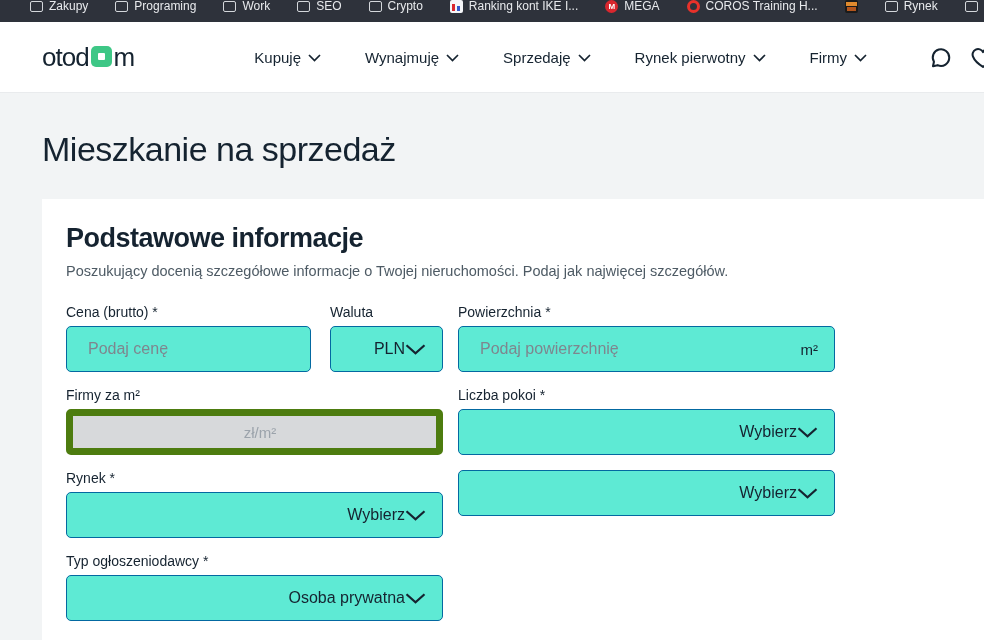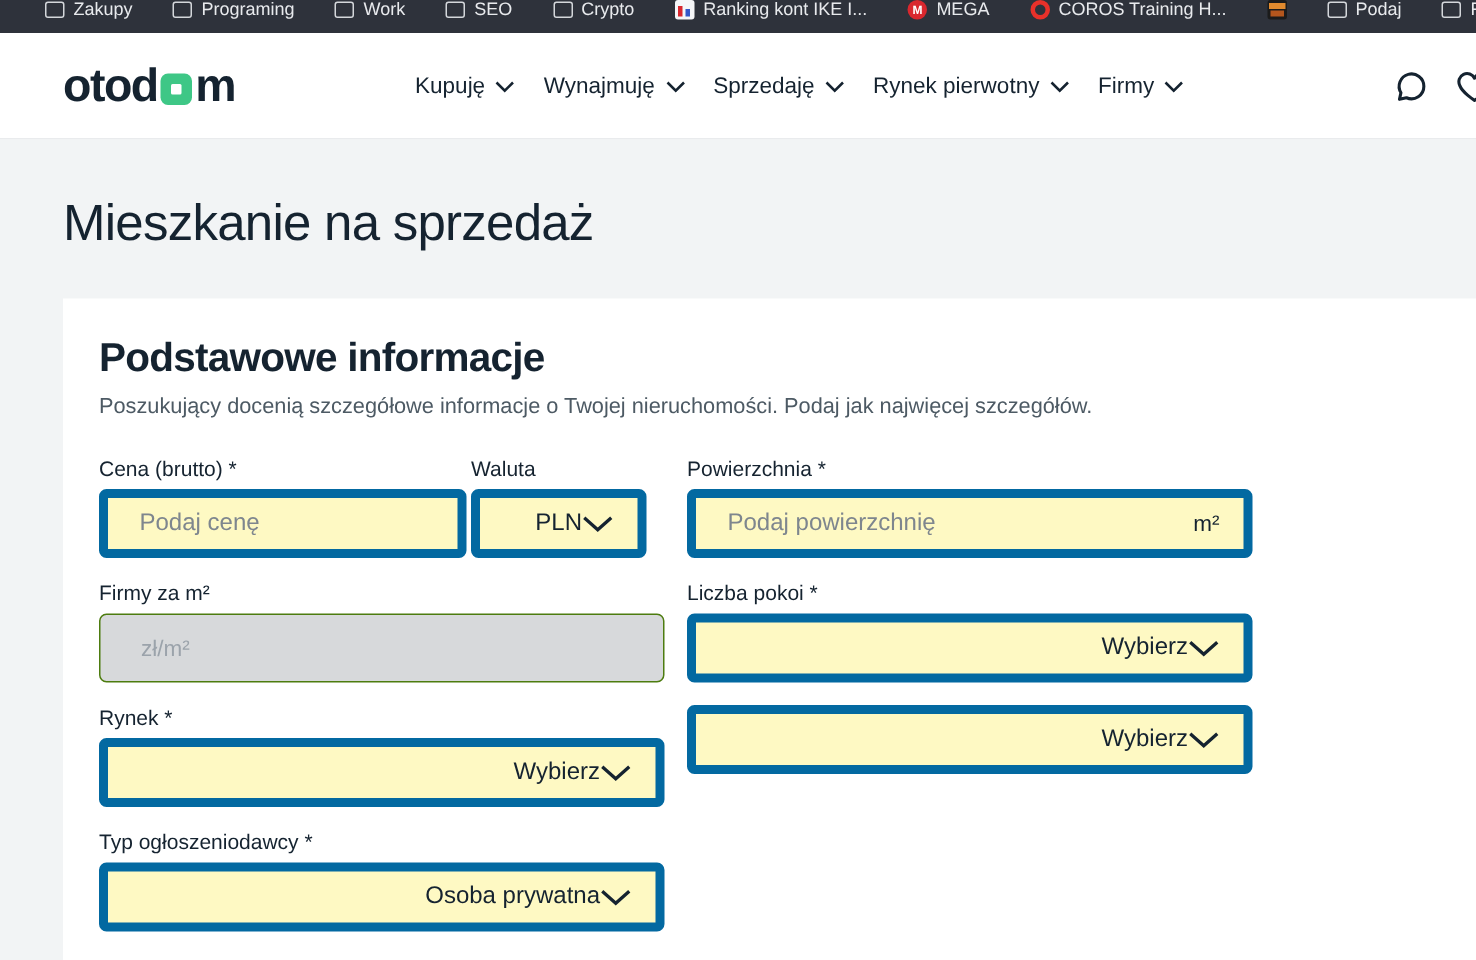--- a/index.html
+++ b/index.html
@@ -52,67 +52,67 @@
   .fav-pixel::after {
     content:""; position:absolute; left:2px; bottom:2px; width:9px; height:4px; background:#b4561d;
   }
 
   
   .site-header {
     position:relative; height:71px; background:#ffffff;
     display:flex; align-items:center; padding:0 0 0 42px;
     border-bottom:1px solid #e9ebed;
   }
-  .logo { display:flex; align-items:center; font-weight:700; font-size:31px; letter-spacing:-1px; cursor:pointer; }
+  .logo { display:flex; font-weight:400; font-size:26px; letter-spacing:-1px; cursor:pointer; }
   .logo-square {
     width:21px; height:21px; background:#3ec786; border-radius:5px;
     display:inline-flex; align-items:center; justify-content:center;
     margin:4px 2px 0 2px;
   }
   .logo-square::before { content:""; width:7px; height:7px; background:#ffffff; border-radius:1px; }
-  .main-nav { display:flex; align-items:center; gap:19px; margin-left:120px; }
+  .main-nav { display:flex; align-items:center; gap:44px; margin-left:120px; }
   .nav-item { display:flex; align-items:center; gap:7px; font-size:15px; color:#152330; cursor:pointer; }
   .nav-item svg { margin-top:2px; }
   .header-icons { position:absolute; right:-12px; top:0; height:71px; display:flex; align-items:center; gap:16px; }
   .hicon { width:26px; height:26px; display:flex; align-items:center; justify-content:center; cursor:pointer; }
 
   
   .page { padding:0 42px; }
   .page-title { font-size:34px; font-weight:400; margin:37px 0 0 0; letter-spacing:-0.5px; }
 
   .card {
     margin-top:30px; margin-right:-42px;
     background:#ffffff; min-height:470px;
     padding:24px 24px 40px 24px;
   }
   .card-heading { font-size:27px; font-weight:700; margin:0; letter-spacing:-0.5px; }
   .card-subtitle { font-size:14.5px; color:#4d5a64; margin:9px 0 0 0; }
 
   .form { margin-top:25px; width:769px; }
   .form-row { display:flex; gap:15px; margin-bottom:15px; }
   .col { width:377px; }
-  .split { display:flex; gap:3px; }
+  .split { display:flex; gap:19px; }
   .fw-245 { width:245px; }
   .fw-117 { width:117px; }
 
   .field-label { font-size:14px; color:#152330; margin-bottom:6px; display:block; }
   .control {
-    height:46px; border:6px solid #0369a1; border-radius:5px; background:#fef9c3;
+    height:46px; border:1px solid #0369a1; border-radius:5px; background:#5eead4;
     display:flex; align-items:center; padding:0 16px 0 19px; font-size:16px;
   }
   .control input {
     border:none; outline:none; flex:1; font-size:16px; min-width:0;
     font-family:"Liberation Sans", sans-serif; color:#152330; background:transparent;
   }
   .control input::placeholder { color:#7e868e; opacity:1; }
   .suffix { color:#152330; font-size:15px; margin-left:8px; }
   .select-control { justify-content:flex-end; cursor:pointer; }
   .select-value { color:#152330; }
   .chev { flex:0 0 auto; }
-  .disabled-control { background:#d7d9db; border:1px solid #4d7c0f; justify-content:flex-start; }
+  .disabled-control { background:#d7d9db; border:7px solid #4d7c0f; justify-content:center; }
   .disabled-control .suffix { color:#9ba3ab; }
 </style>
 </head>
 <body>
 
 <div class="bookmarks-bar">
   <div class="bookmark">
     <span class="folder-ic"></span>
     <span>Zakupy</span>
   </div>
@@ -142,21 +142,21 @@
   </div>
   <div class="bookmark">
     <span class="fav-coros"></span>
     <span>COROS Training H...</span>
   </div>
   <div class="bookmark">
     <span class="favicon fav-pixel"></span>
   </div>
   <div class="bookmark">
     <span class="folder-ic"></span>
-    <span>Podaj</span>
+    <span>Rynek</span>
   </div>
   <div class="bookmark">
     <span class="folder-ic"></span>
     <span>Foto</span>
   </div>
 </div>
 
 <div class="site-header">
   <div class="logo">
     <span>otod</span>

